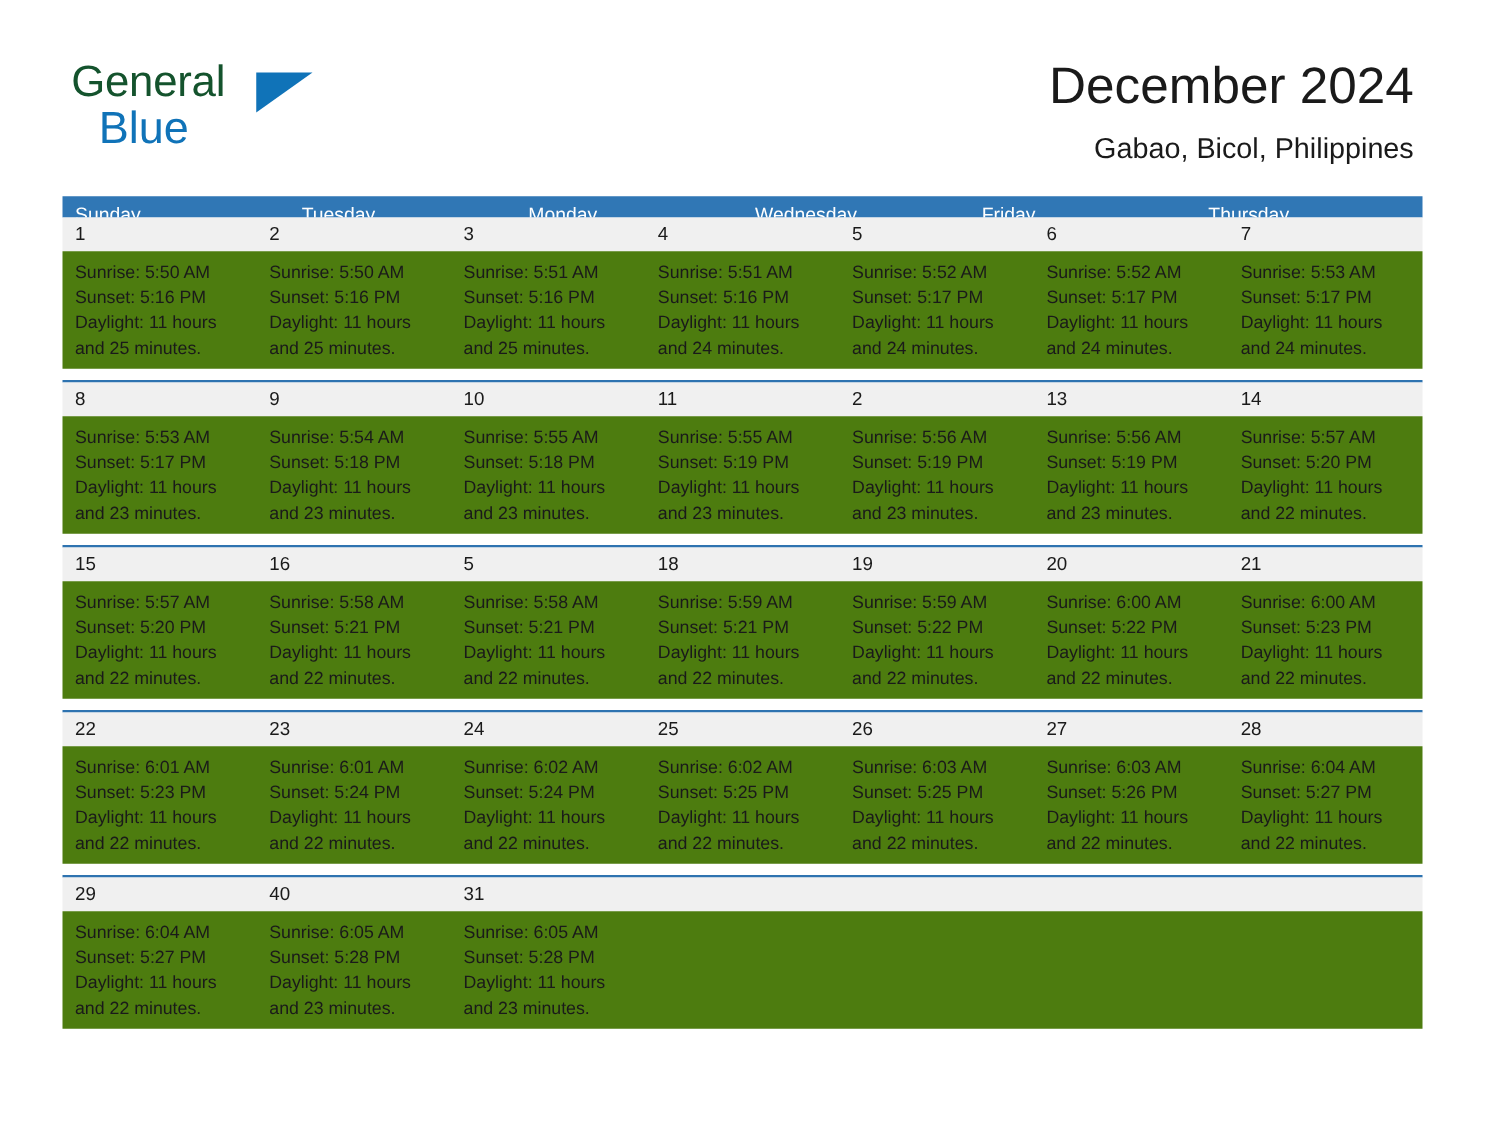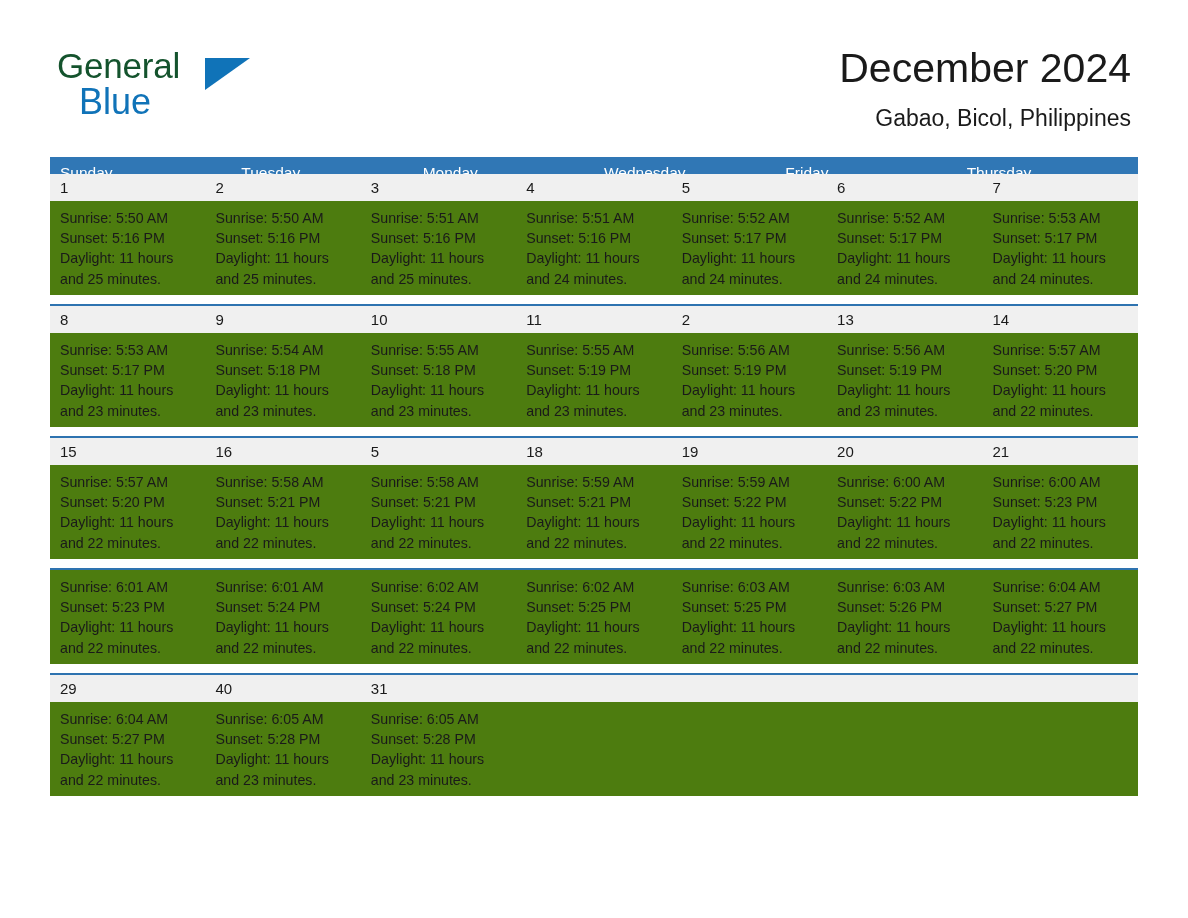--- a/index.html
+++ b/index.html
@@ -317,20 +317,29 @@
               <div class="detail-daylight">Daylight: 11 hours and 22 minutes.</div>
             </div>
             <div class="detail-cell">
               <div class="detail-line">Sunrise: 6:00 AM</div>
               <div class="detail-line">Sunset: 5:23 PM</div>
               <div class="detail-daylight">Daylight: 11 hours and 22 minutes.</div>
             </div>
           </div>
         </div>
         <div class="week-row">
+          <div class="daynum-row">
+            <div class="daynum-cell">22</div>
+            <div class="daynum-cell">23</div>
+            <div class="daynum-cell">24</div>
+            <div class="daynum-cell">25</div>
+            <div class="daynum-cell">26</div>
+            <div class="daynum-cell">27</div>
+            <div class="daynum-cell">28</div>
+          </div>
           <div class="detail-row">
             <div class="detail-cell">
               <div class="detail-line">Sunrise: 6:01 AM</div>
               <div class="detail-line">Sunset: 5:23 PM</div>
               <div class="detail-daylight">Daylight: 11 hours and 22 minutes.</div>
             </div>
             <div class="detail-cell">
               <div class="detail-line">Sunrise: 6:01 AM</div>
               <div class="detail-line">Sunset: 5:24 PM</div>
               <div class="detail-daylight">Daylight: 11 hours and 22 minutes.</div>

